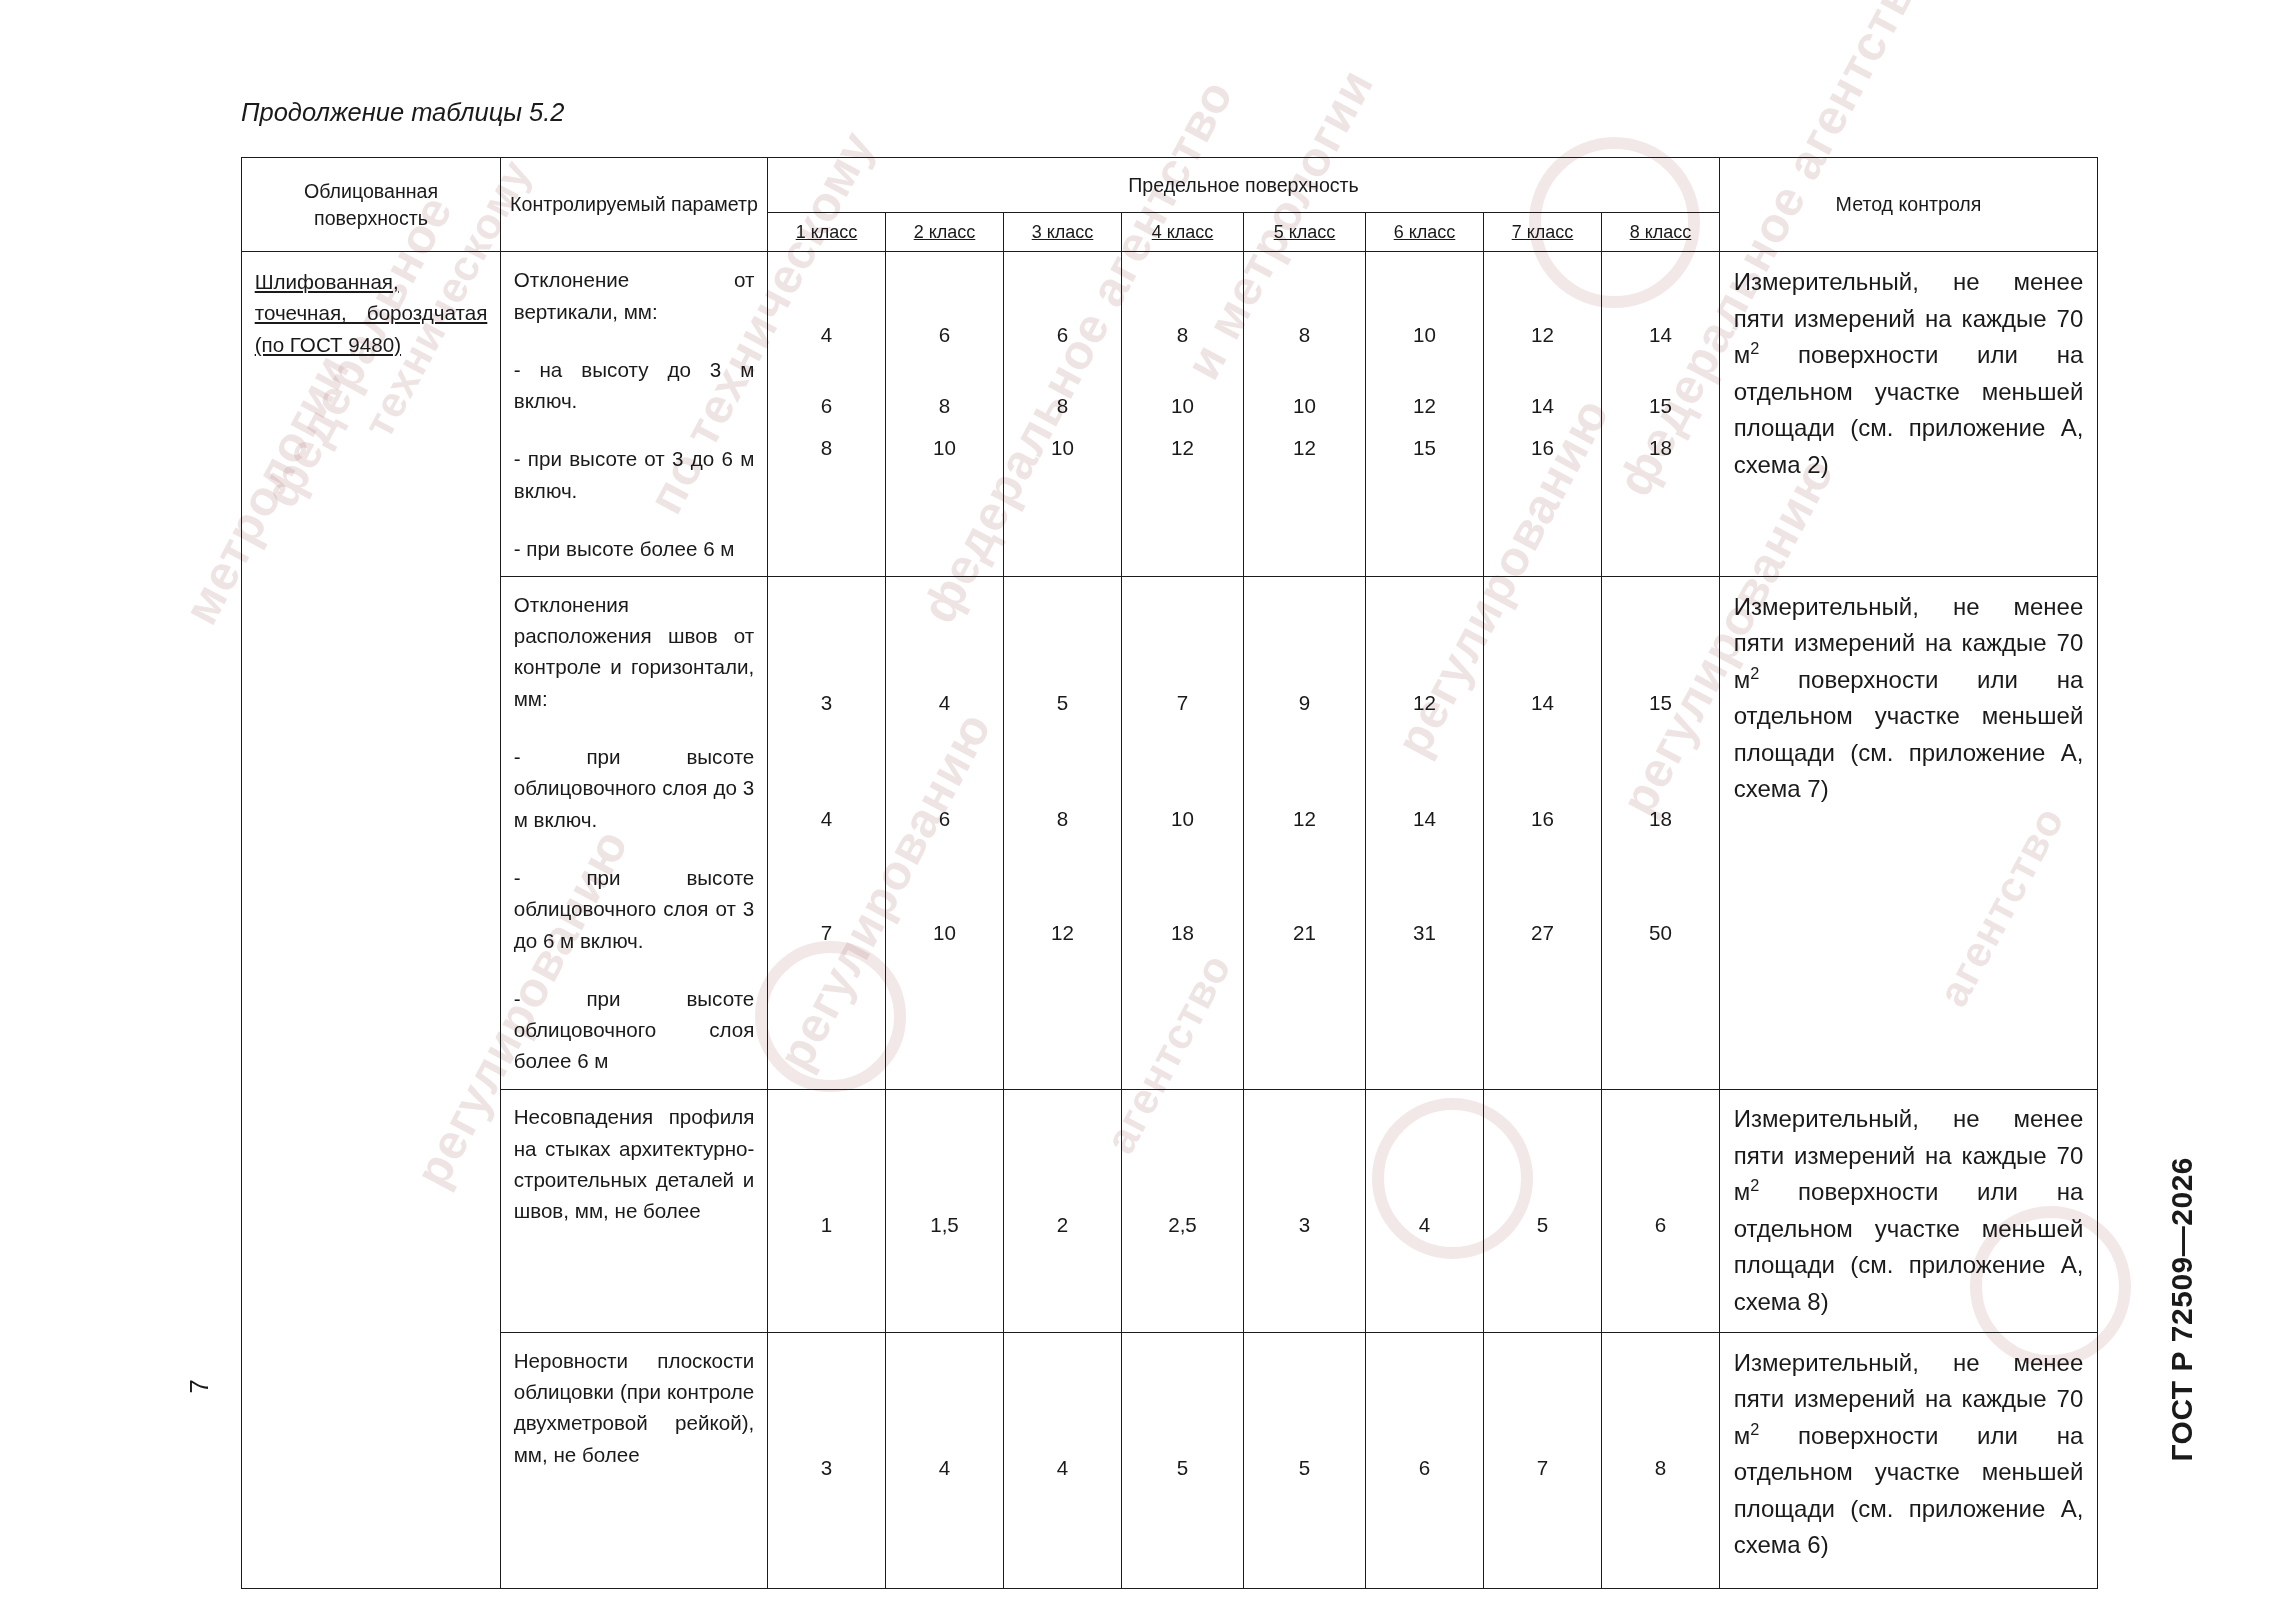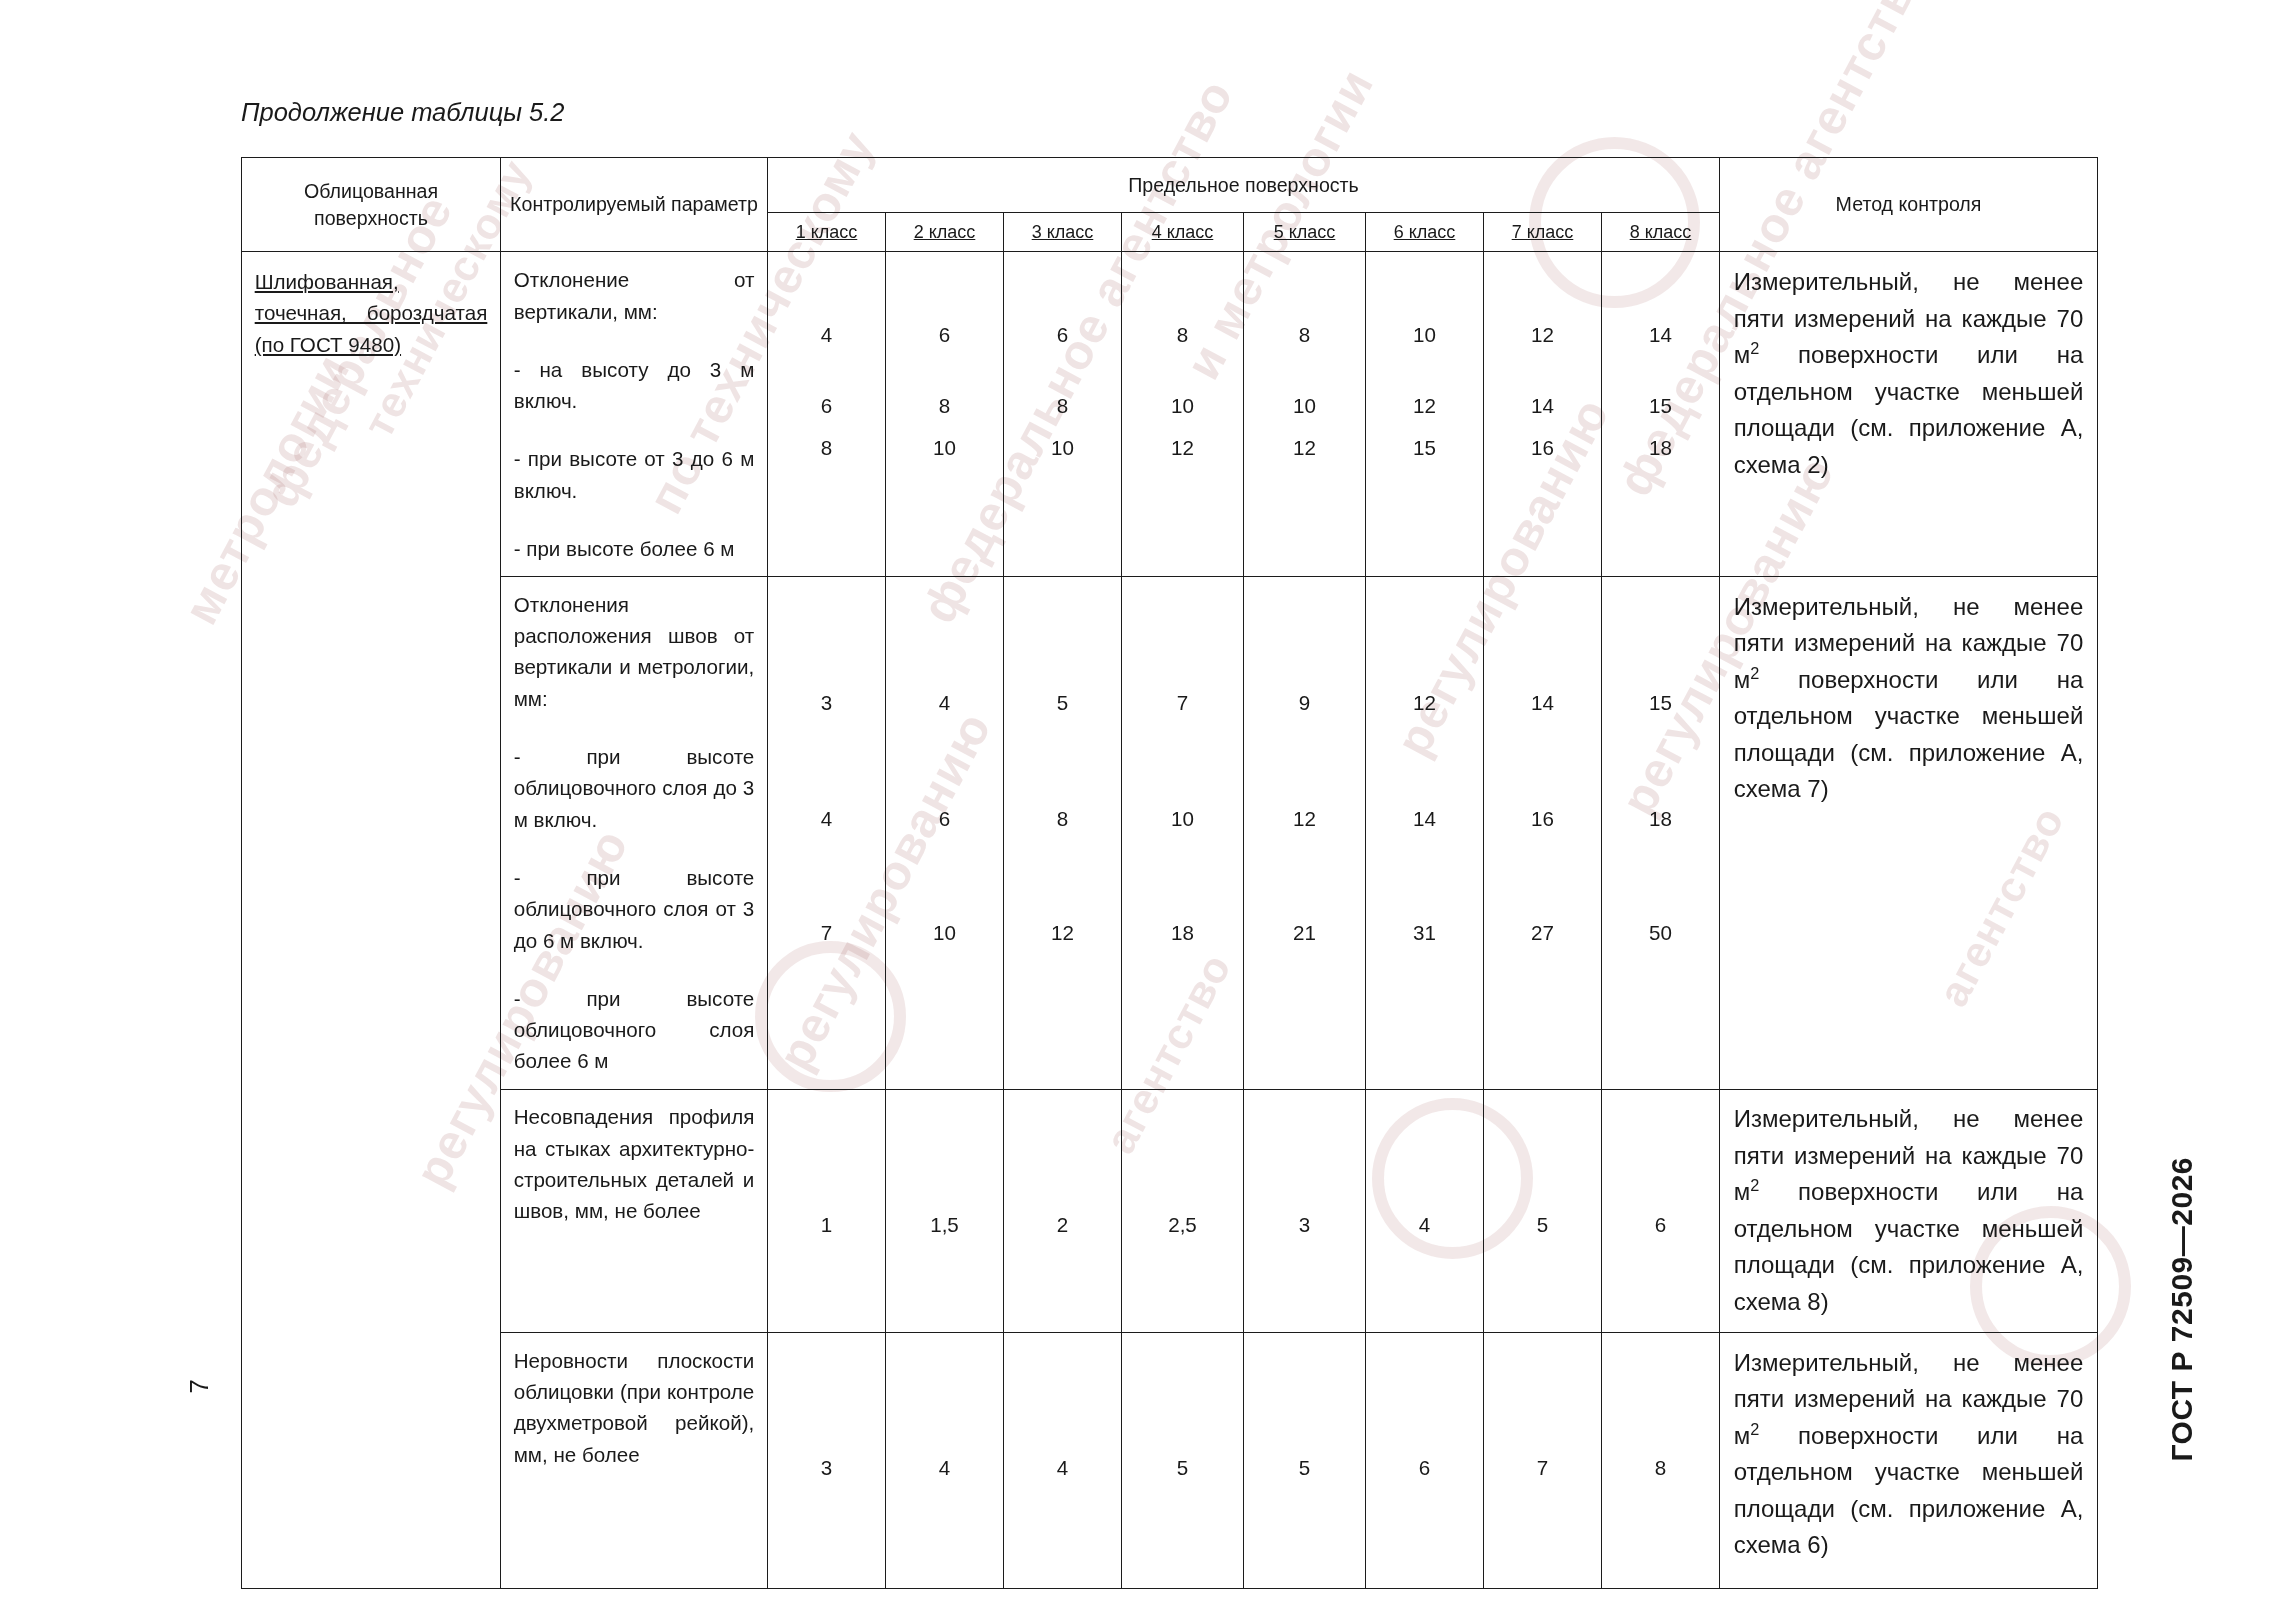--- a/index.html
+++ b/index.html
@@ -316,21 +316,21 @@
       </td>
 
       <td class="outer-right">
         <div class="method-cell"><span>Измерительный, не менее пяти измерений на каждые 70 м</span><sup>2</sup><span> поверхности или на отдельном участке меньшей площади (см. приложение А, схема 2)</span></div>
       </td>
     </tr>
 
     <tr>
       <td>
         <div class="cell-text">
-          <p class="lead">Отклонения расположения швов от вертикали и метрологии, мм:</p>
+          <p class="lead">Отклонения расположения швов от контроле и горизонтали, мм:</p>
           <p>- при высоте облицовочного слоя до 3 м включ.</p>
           <p>- при высоте облицовочного слоя от 3 до 6 м включ.</p>
           <p>- при высоте облицовочного слоя более 6 м</p>
         </div>
       </td>
 
       <td class="num">
         <div style="height:114px"></div>
         <div>3</div>
         <div style="height:92px"></div>

